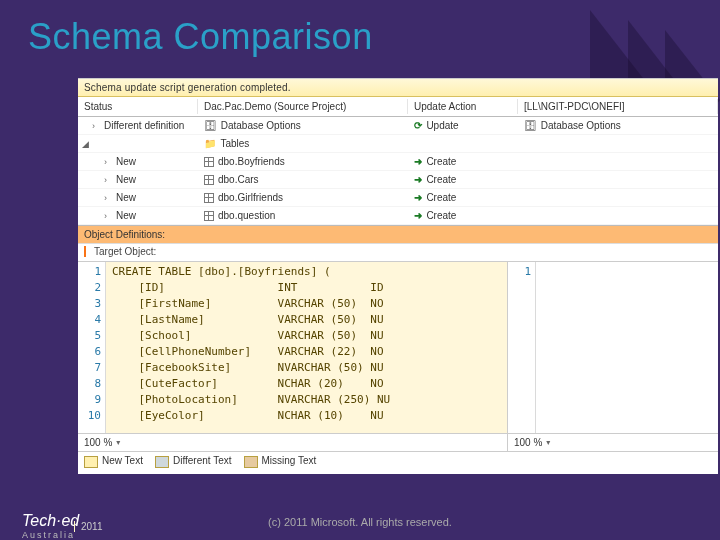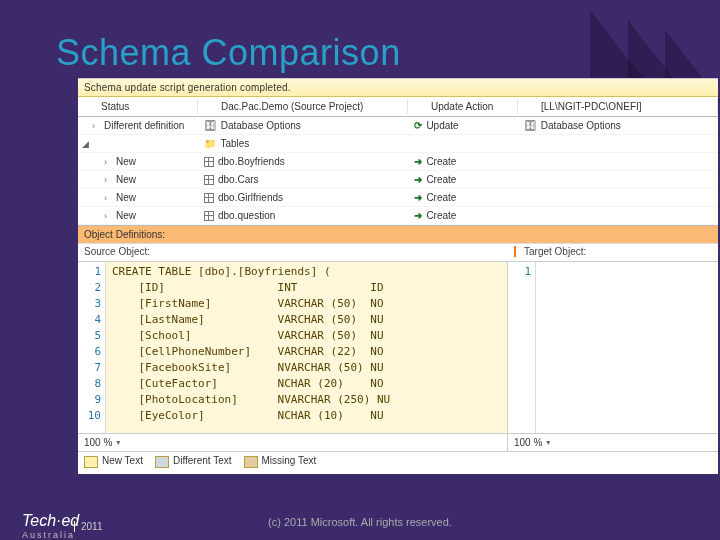--- a/index.html
+++ b/index.html
@@ -15,26 +15,25 @@
     position: absolute;
     width: 0; height: 0;
     border-style: solid;
   }
   .tri1 { right: 60px; top: 10px; border-width: 90px 0 90px 70px; border-color: transparent transparent transparent rgba(20,10,40,0.35); transform: rotate(0deg); }
   .tri2 { right: 30px; top: 20px; border-width: 80px 0 80px 62px; border-color: transparent transparent transparent rgba(20,10,40,0.35); }
   .tri3 { right: 0px;  top: 30px; border-width: 70px 0 70px 55px; border-color: transparent transparent transparent rgba(20,10,40,0.35); }
 
   .slide-title {
     position: absolute;
-    left: 28px; top: 32px;
+    left: 28px; top: 16px;
     font-size: 36px;
     font-weight: 300;
     color: #2aa0c8;
     letter-spacing: 0.5px;
-    margin-left: 28px;
   }
 
   .panel {
     position: absolute;
     left: 78px; top: 78px;
     width: 640px;
     height: 396px;
     background: #fff;
     font-size: 10px;
     color: #333;
@@ -50,21 +49,21 @@
   }
 
   .grid-header {
     display: flex;
     background: #fff;
     border-bottom: 1px solid #bbb;
     height: 20px;
     align-items: center;
   }
   .grid-header > div {
-    padding: 2px 23px;
+    padding: 2px 6px;
     font-size: 10px;
     color: #333;
     border-right: 1px solid #e5e5e5;
   }
   .col-status { width: 120px; flex: 0 0 120px;}
   .col-src    { width: 210px; flex: 0 0 210px;}
   .col-action { width: 110px; flex: 0 0 110px;}
   .col-target { flex: 1 1 auto; }
 
   .grid-rows .row {
@@ -303,21 +302,20 @@
           <span class="icon-create">➜</span>
           <span>Create</span>
         </div>
       <div class="col-target"></div>
     </div>
 
   </div>
 
   <div class="objdef-bar">Object Definitions:</div>
   <div class="labels-row">
-    <div class="src-label">Source Object:</div>
     <div class="tgt-label">Target Object:</div>
   </div>
 
   <div class="code-area">
     <div class="code-left">
       <div class="gutter">1<br>2<br>3<br>4<br>5<br>6<br>7<br>8<br>9<br>10</div>
       <div class="code-body"><span>CREATE TABLE [dbo].[Boyfriends] (</span>
 <span>    [ID]                 INT           ID</span>
 <span>    [FirstName]          VARCHAR (50)  NO</span>
 <span>    [LastName]           VARCHAR (50)  NU</span>

